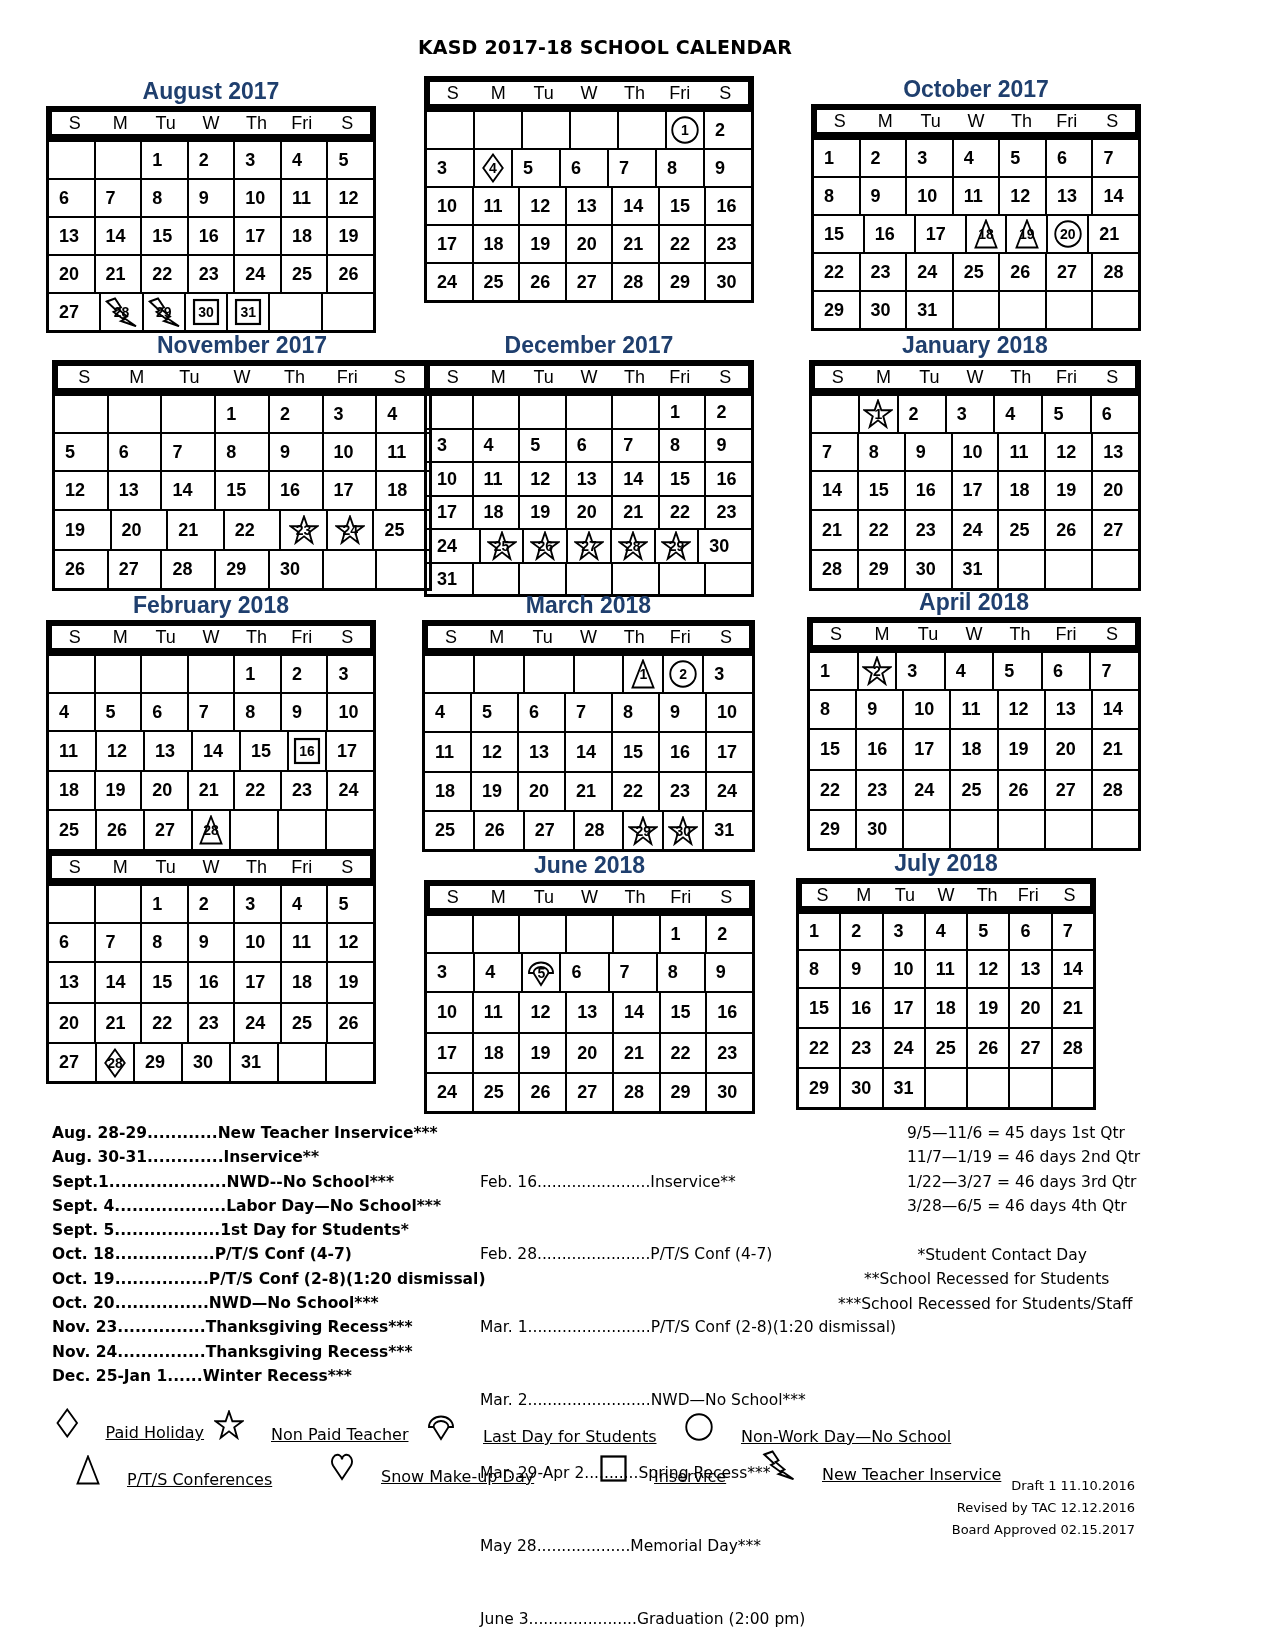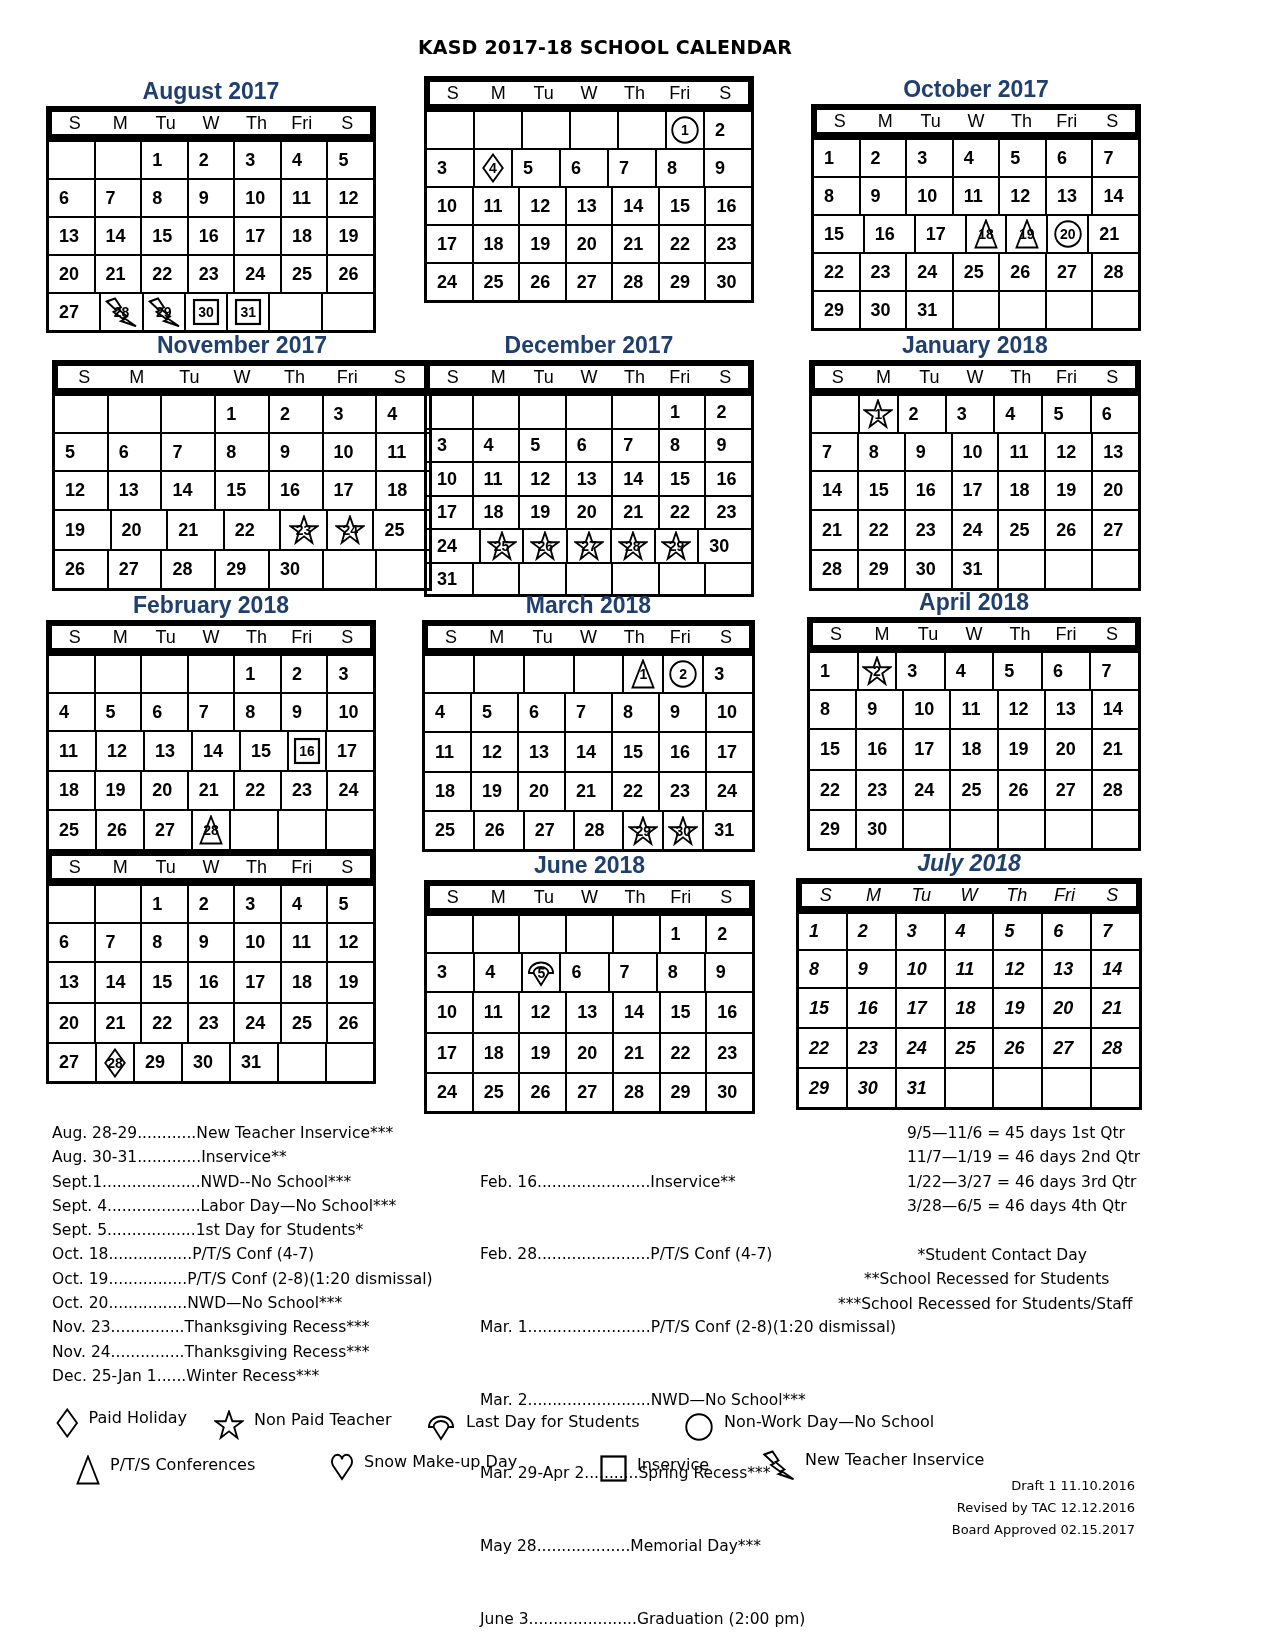--- a/index.html
+++ b/index.html
@@ -10,21 +10,21 @@
   .cal { border:3px solid #000; }
   .dow-row { display:flex; background:#fff; border:6px solid #000; border-bottom-width:8px; margin:-3px -3px 0 -3px; height:22px; }
   .dow { flex:1; text-align:center; font-size:18px; line-height:22px; }
   .week { display:flex; border-top:2px solid #000; }
   .week:first-of-type { border-top:none; }
   .day { flex:1; border-left:2px solid #000; position:relative; font-weight:bold; font-size:18px; padding-left:10px; display:flex; align-items:center; }
   .day:first-child { border-left:none; }
   .mark { position:absolute; left:50%; top:50%; transform:translate(-50%,-50%); pointer-events:none; }
   .mark svg { display:block; }
   .events { position:absolute; font-family:"DejaVu Sans", sans-serif; font-size:15.5px; line-height:24.3px; }
-  .legend-item { position:absolute; display:flex; align-items:flex-start; gap:10px; font-family:"DejaVu Sans", sans-serif; font-size:16px; }
+  .legend-item { position:absolute; display:flex; align-items:flex-end; gap:27px; font-family:"DejaVu Sans", sans-serif; font-size:16px;text-decoration:underline; }
   .notes { position:absolute; right:140px; text-align:right; font-family:"DejaVu Sans", sans-serif; font-size:13px; line-height:22px; }
 </style>
 </head>
 <body>
 
 <div class="doc-title">KASD 2017-18 SCHOOL CALENDAR</div>
 
 <div id="months">
     <div class="month" style="left: 46px; top: 76px; width: 330px;">
       <div class="month-title">August 2017</div>
@@ -1474,21 +1474,21 @@
           </div>
           <div class="day">
             <span>29</span>
           </div>
           <div class="day">
             <span>30</span>
           </div>
         </div>
       </div>
     </div>
-    <div class="month" style="left: 796px; top: 848px; width: 346px; font-style: italic;">
+    <div class="month" style="left: 796px; top: 848px; width: 300px;">
       <div class="month-title">July 2018</div>
       <div class="cal">
         <div class="dow-row">
           <div class="dow">S</div>
           <div class="dow">M</div>
           <div class="dow">Tu</div>
           <div class="dow">W</div>
           <div class="dow">Th</div>
           <div class="dow">Fri</div>
           <div class="dow">S</div>
@@ -1597,21 +1597,21 @@
           </div>
           <div class="day"></div>
           <div class="day"></div>
           <div class="day"></div>
           <div class="day"></div>
         </div>
       </div>
     </div>
   </div>
 
-<div class="events" style="left:52px; top:1121px;">
+<div class="events" style="left:52px; top:1121px;font-weight:bold;">
   <div>Aug. 28-29............New Teacher Inservice***</div>
   <div>Aug. 30-31.............Inservice**</div>
   <div>Sept.1....................NWD--No School***</div>
   <div>Sept. 4...................Labor Day—No School***</div>
   <div>Sept. 5..................1st Day for Students*</div>
   <div>Oct. 18.................P/T/S Conf (4-7)</div>
   <div>Oct. 19................P/T/S Conf (2-8)(1:20 dismissal)</div>
   <div>Oct. 20................NWD—No School***</div>
   <div>Nov. 23...............Thanksgiving Recess***</div>
   <div>Nov. 24...............Thanksgiving Recess***</div>

